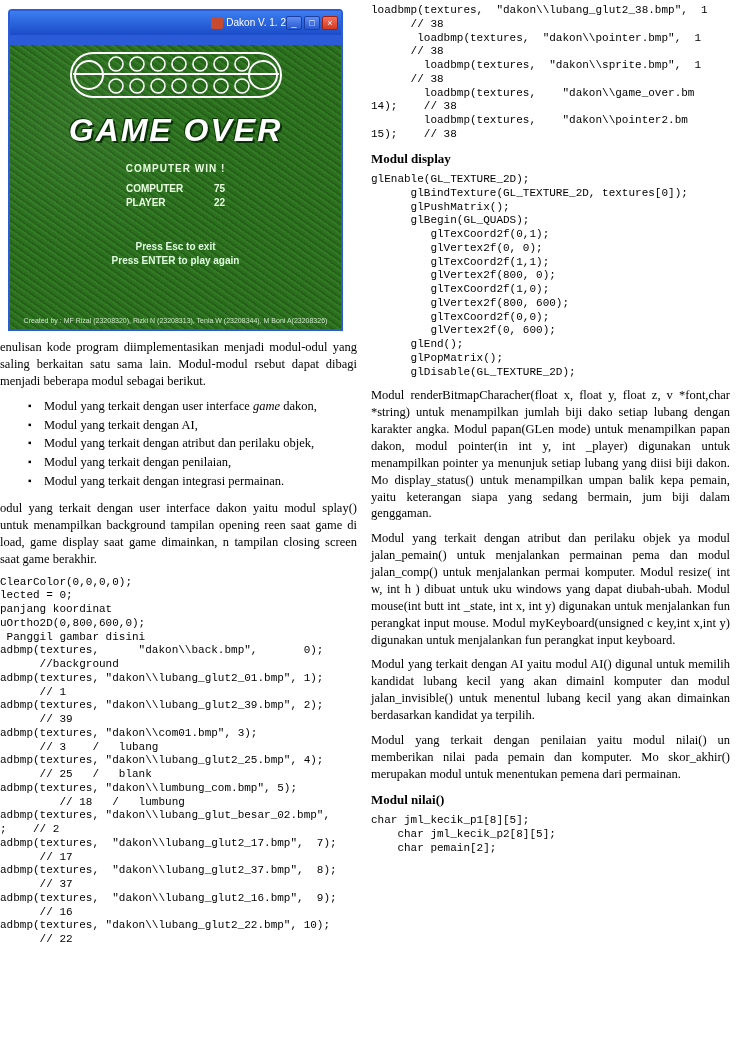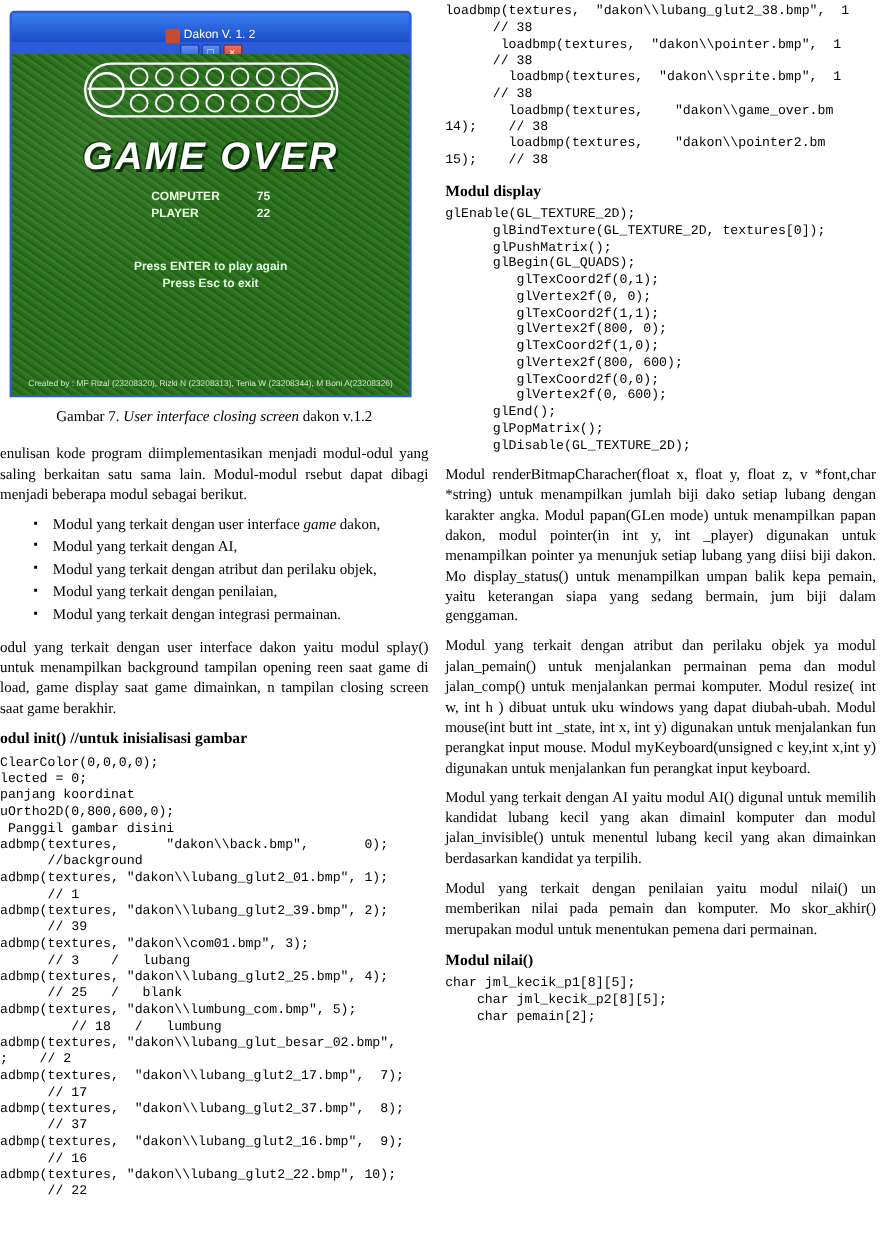--- a/index.html
+++ b/index.html
@@ -30,23 +30,22 @@
     margin: 5px 0 8px 8px;
     border: 2px solid #2b5bd6;
     border-radius: 4px 4px 0 0;
     background: #2b5bd6;
   }
   .titlebar {
     height: 18px;
     background: linear-gradient(#3b7ef0, #1b4bc8);
     display: flex;
     align-items: center;
-    justify-content: space-between;
+    justify-content: flex-end;
     padding: 12px 3px;
-    flex-direction: column;
   }
   .titlebar-title {
     color: #fff;
     font-family: Tahoma, sans-serif;
     font-size: 10px;
     display: flex;
     align-items: center;
     gap: 3px;
   }
   .titlebar-icon {
@@ -175,55 +174,52 @@
                 <circle cx="76" cy="41" r="7"></circle>
                 <circle cx="97" cy="41" r="7"></circle>
               <circle cx="118" cy="41" r="7"></circle>
                 <circle cx="139" cy="41" r="7"></circle>
                 <circle cx="160" cy="41" r="7"></circle>
               <circle cx="181" cy="41" r="7"></circle>
             </g>
           </svg>
         </div>
         <div class="gameover">GAME OVER</div>
+        <div class="winmsg">COMPUTER WIN !</div>
         <div class="scores">
           <div>
             <span class="lbl">COMPUTER</span>
             <span>75</span>
           </div>
           <div>
             <span class="lbl">PLAYER</span>
             <span>22</span>
           </div>
         </div>
         <div class="prompt">
+          <div>Press Esc to exit</div>
           <div>Press ENTER to play again</div>
-          <div>Press Esc to exit</div>
         </div>
         <div class="credits">Created by : MF Rizal (23208320), Rizki N (23208313), Tenia W (23208344), M Boni A(23208326)</div>
       </div>
     </div>
 
-    <div class="caption">
-      <span>Gambar 7.  </span><em>User interface closing screen</em><span> dakon v.1.2</span>
-    </div>
 
     <div class="para">enulisan kode program diimplementasikan menjadi modul-odul yang saling berkaitan satu sama lain. Modul-modul rsebut dapat dibagi menjadi beberapa modul sebagai berikut.</div>
 
     <ul class="bullets">
       <li><span>Modul yang terkait dengan user interface </span><span class="ital">game</span><span> dakon,</span></li>
       <li><span>Modul yang terkait dengan AI,</span></li>
       <li><span>Modul yang terkait dengan atribut dan perilaku objek,</span></li>
       <li><span>Modul yang terkait dengan penilaian,</span></li>
       <li><span>Modul yang terkait dengan integrasi permainan.</span></li>
     </ul>
 
     <div class="para">odul yang terkait dengan user interface dakon yaitu modul splay() untuk menampilkan background tampilan opening reen saat game di load, game display saat game dimainkan, n tampilan closing screen saat game berakhir.</div>
 
-    <div class="heading">odul init() //untuk inisialisasi gambar</div>
     <div class="code">ClearColor(0,0,0,0);
 lected = 0;
 panjang koordinat
 uOrtho2D(0,800,600,0);
  Panggil gambar disini
 adbmp(textures,      "dakon\\back.bmp",       0);
       //background
 adbmp(textures, "dakon\\lubang_glut2_01.bmp", 1);
       // 1
 adbmp(textures, "dakon\\lubang_glut2_39.bmp", 2);

